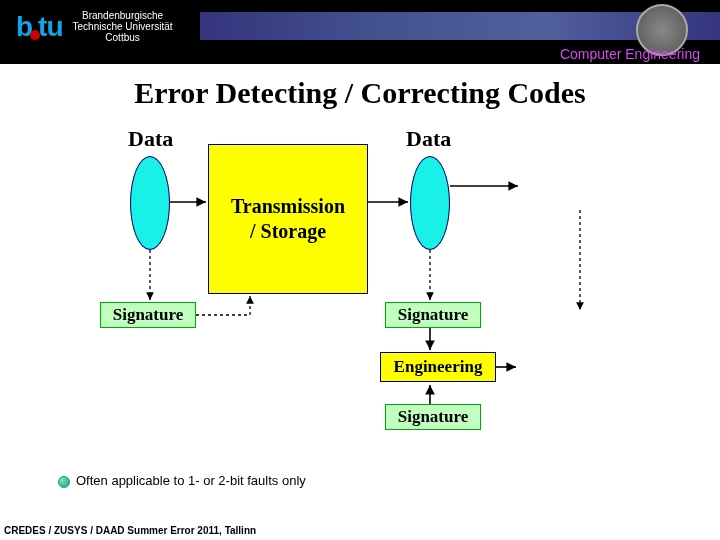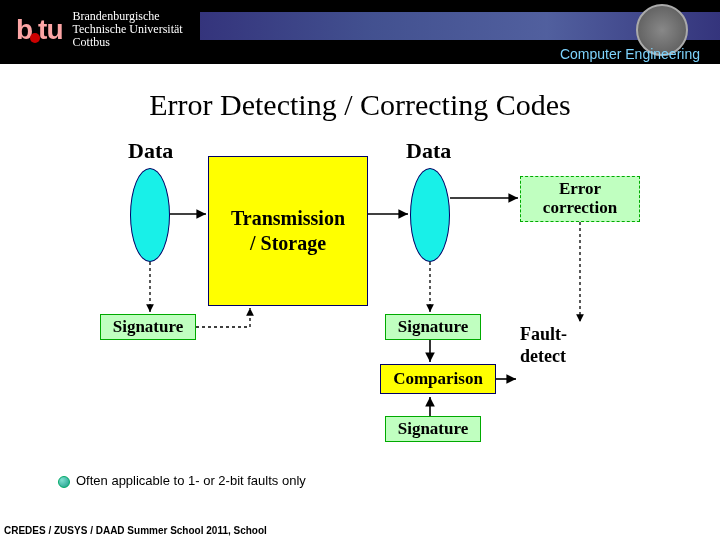--- a/index.html
+++ b/index.html
@@ -21,60 +21,61 @@
     position: absolute;
     left: 16px; top: 10px;
     display: flex;
     align-items: center;
     gap: 6px;
   }
   .logo-btu .mark {
     font-family: Arial, sans-serif;
     font-weight: bold;
     font-size: 28px;
-    color: #fca5a5;
+    color: #0ea5e9;
     letter-spacing: -1px;
   }
   .logo-btu .dot {
     width: 10px; height: 10px; border-radius: 50%; background:#c00; display:inline-block; margin: 0 -2px;
     position: relative; top: 4px;
   }
   .logo-sub {
-    font-family: Liberation Serif, serif;
-    font-size: 12px;
+    font-family: Liberation Sans, sans-serif;
+    font-size: 10px;
     color: #fff;
     line-height: 1.1;
     margin-left: 4px;
+    text-align: center;
   }
   .header-strip {
     position: absolute;
     left: 200px; right: 0; top: 12px; height: 28px;
     background: linear-gradient(90deg,#3a3a8a,#4a5aa0,#5a6ab0,#3a3a8a);
     opacity: 0.9;
   }
   .header-badge {
     position: absolute;
     right: 32px; top: 4px;
     width: 52px; height: 52px;
     border-radius: 50%;
     background: radial-gradient(circle,#888 0%,#555 100%);
     border: 2px solid #aaa;
   }
   .header-dept {
     position: absolute;
     right: 20px; bottom: 2px;
     font-family: Arial, sans-serif;
     font-size: 14px;
-    color: #7dd3fc;
+    color: #d946ef;
   }
   .slide-title {
     text-align: center;
     font-size: 30px;
-    font-weight: 400;
-    margin-top: 24px;
+    font-weight: 700;
+    margin-top: 12px;
     margin-bottom: 16px;
   }
   .diagram {
     position: relative;
     width: 700px;
     height: 310px;
     margin-left: 10px;
     font-weight: bold;
   }
   .label-data-left {
@@ -257,26 +258,23 @@
     <line x1="486" y1="241" x2="506" y2="241" stroke="#000" stroke-width="1.6" marker-end="url(#ah)"></line>
 
     <line x1="570" y1="84" x2="570" y2="184" stroke="#000" stroke-width="1.3" stroke-dasharray="3 3" marker-end="url(#ah)"></line>
   </svg>
 
   <div class="label-data-left">Data</div>
   <div class="label-data-right">Data</div>
   <div class="ellipse-left"></div>
   <div class="box-trans">Transmission / Storage</div>
   <div class="ellipse-right"></div>
-  <div class="box-errcorr" style="white-space:pre-line;">Error correction</div>
   <div class="box-sig-left">Signature</div>
   <div class="box-sig-right">Signature</div>
-  <div class="box-comparison">Comparison</div>
+  <div class="box-comparison">Engineering</div>
   <div class="box-sig-bottom">Signature</div>
-  <div class="label-faultdetect" style="white-space:pre-line;">Fault-
-detect</div>
 </div>
 
 <ul class="bullets">
   <li>Often applicable to 1- or 2-bit faults only</li>
 </ul>
 
-<div class="footer">CREDES / ZUSYS / DAAD Summer School 2011, School</div>
+<div class="footer">CREDES / ZUSYS / DAAD Summer Error 2011, Tallinn</div>
 
 </body></html>

